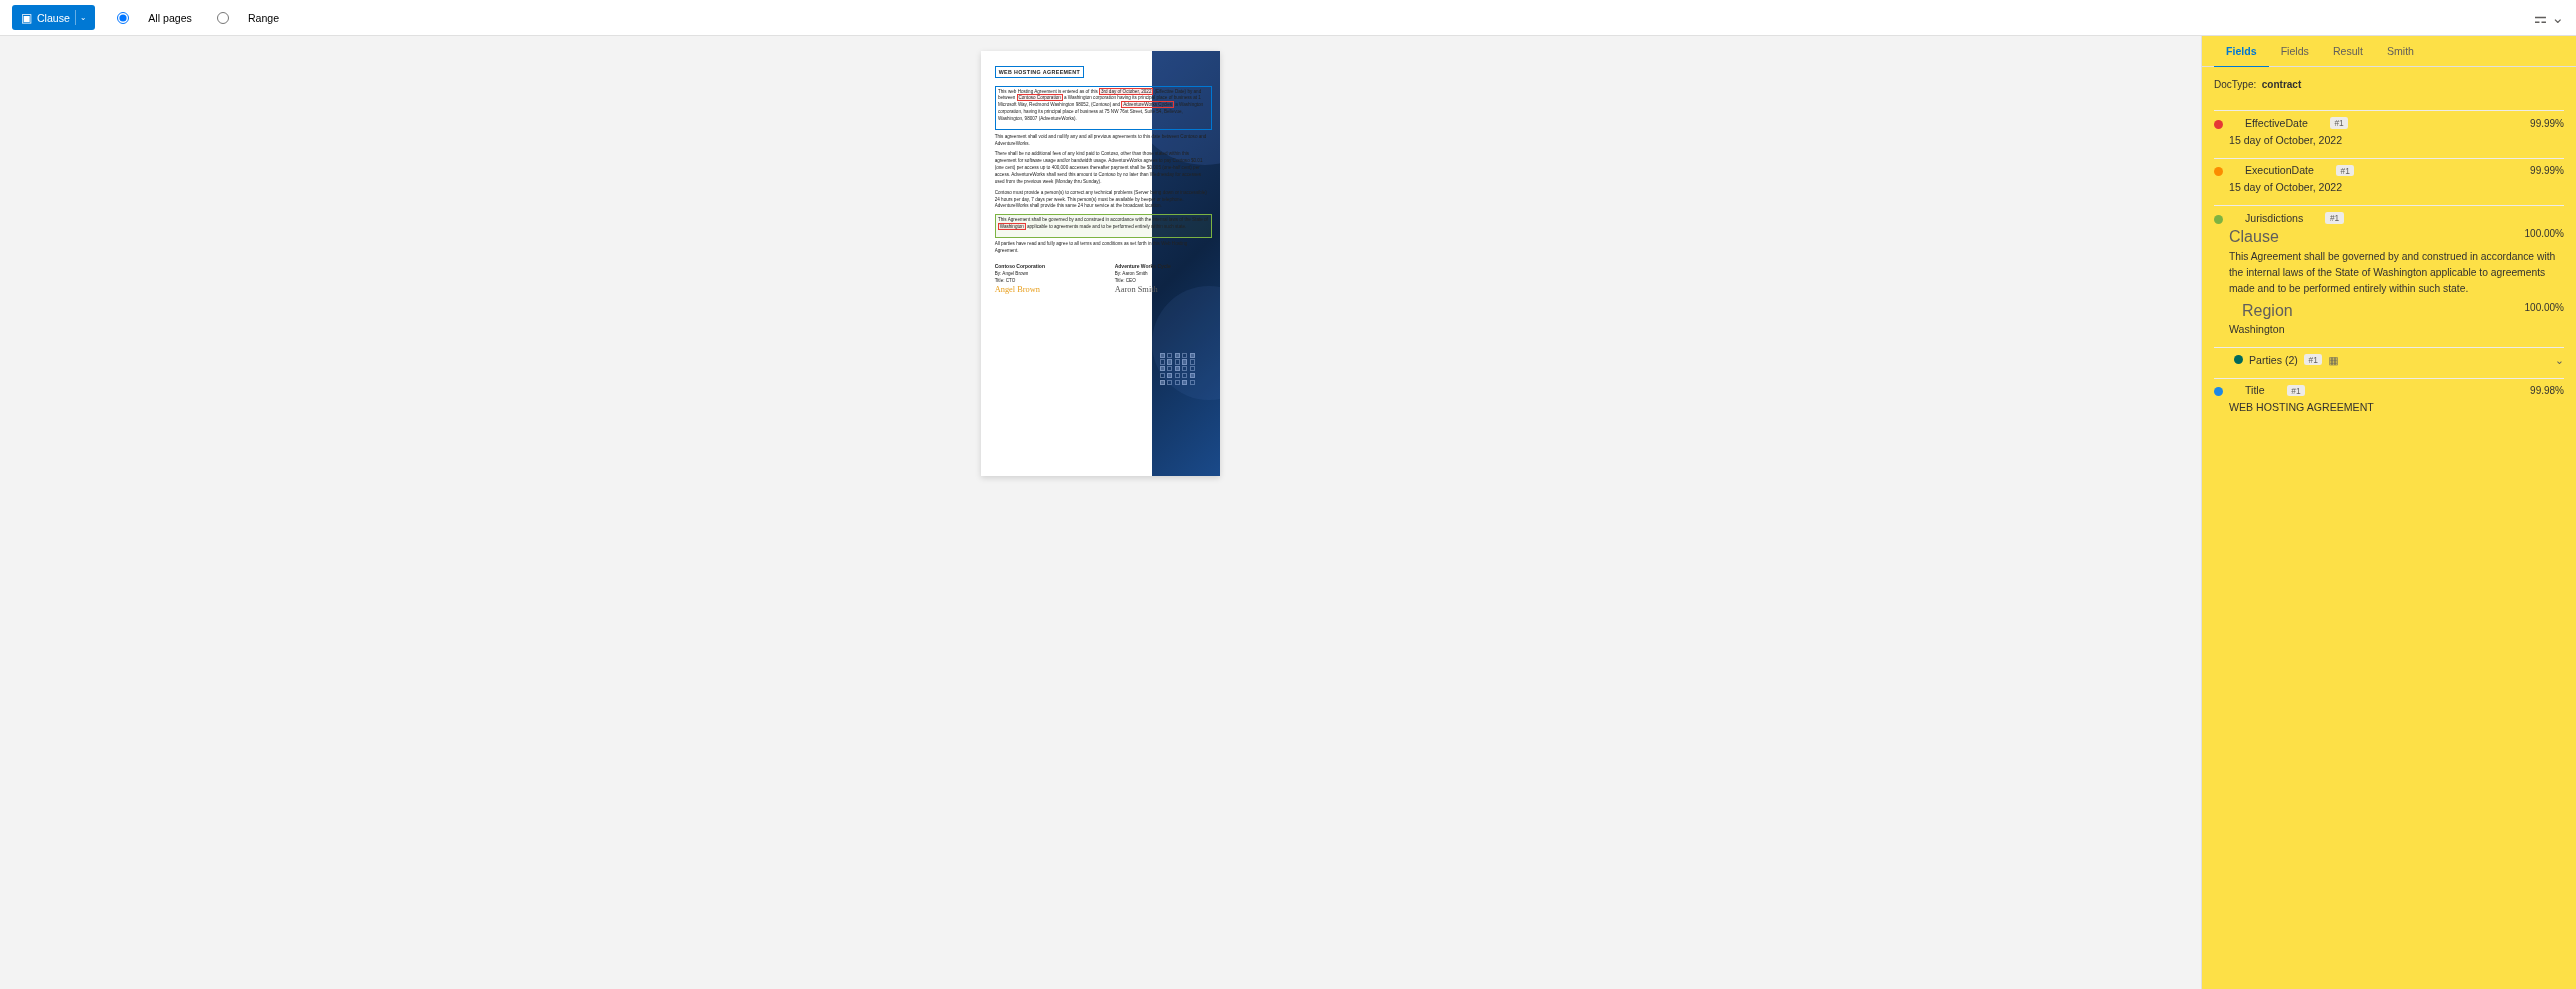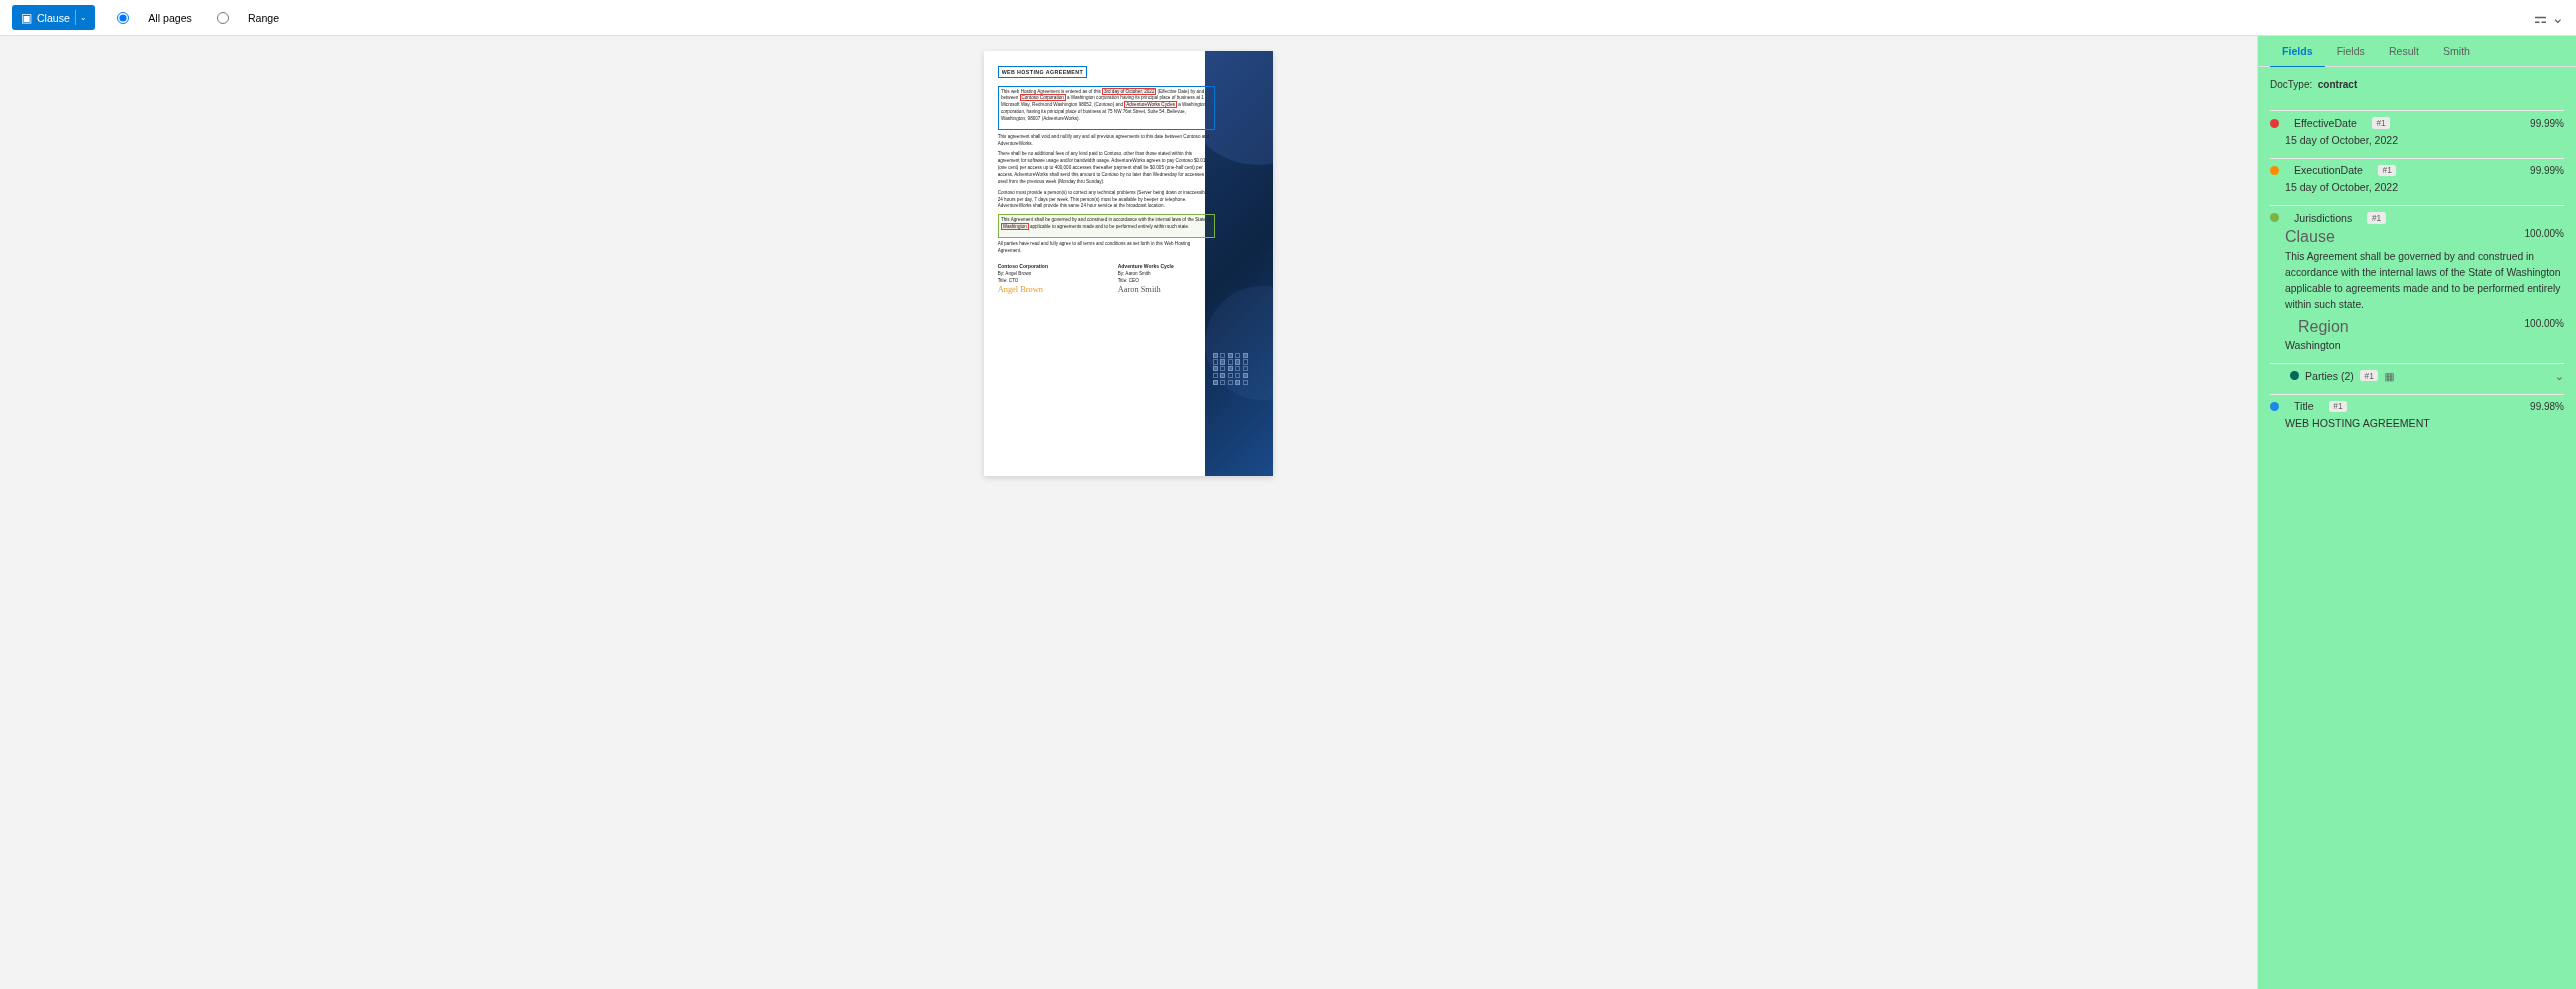--- a/index.html
+++ b/index.html
@@ -31,21 +31,21 @@
     .main-area {
       display: flex; flex: 1; overflow: hidden;
     }
 
     
     .doc-viewer {
       flex: 1; background: #f3f3f3; display: flex; justify-content: center;
       align-items: flex-start; overflow-y: auto; padding: 15px;
     }
     .doc-page {
-      background: white; width: 289px; min-height: 425px;
+      background: white; width: 239px; min-height: 425px;
       box-shadow: 0 1.5px 6px rgba(0,0,0,0.15); position: relative;
       padding: 15px 13.7px;
     }
     .doc-page-inner { font-size: 5px; line-height: 1.4; color: #222; position: relative; }
 
     
     .doc-right-panel {
       position: absolute; right: 0; top: 0; width: 68px; height: 100%;
       background: linear-gradient(135deg, #1a3a6b 0%, #0d2444 50%, #1a4a8a 100%);
       overflow: hidden;
@@ -104,21 +104,21 @@
     
     .squares-pattern {
       position: absolute; bottom: 91px; left: 7.6px;
       display: grid; grid-template-columns: repeat(5, 6px); gap: 1.5px;
     }
     .sq { width: 5.3px; height: 5.3px; border: 0.8px solid rgba(200,220,255,0.4); }
     .sq.filled { background: rgba(200,220,255,0.3); }
 
     
     .right-panel {
-      width: 319px; background: #86efac; border-left: 0.8px solid #e0e0e0;
+      width: 375px; background: #fde047; border-left: 0.8px solid #e0e0e0;
       display: flex; flex-direction: column; overflow-y: auto;
     }
 
     
     .tabs {
       display: flex; border-bottom: 0.8px solid #e0e0e0;
       padding: 0 12px; flex-shrink: 0;
     }
     .tab {
       padding: 9px 12px; font-size: 10.6px; cursor: pointer;
@@ -127,21 +127,21 @@
     }
     .tab.active { color: #0078d4; border-bottom: 1.5px solid #0078d4; font-weight: 600; }
 
     
     .fields-content { padding: 12px; overflow-y: auto; }
     .doctype-row { font-size: 10px; color: #323130; margin-bottom: 20px; }
     .doctype-row strong { font-weight: 600; }
 
     .field-section { margin-bottom: 12px; }
     .field-header {
-      display: flex; align-items: center; gap: 15px;
+      display: flex; align-items: flex-end; gap: 22px;
       margin-bottom: 4.6px;
     }
     .field-dot {
       width: 9px; height: 9px; border-radius: 50%; flex-shrink: 0;
     }
     .field-name { font-size: 10.6px; font-weight: 500; color: #323130; }
     .field-badge {
       background: #edebe9; color: #605e5c; font-size: 8.4px;
       padding: 0.8px 4.6px; border-radius: 2.3px;
     }

